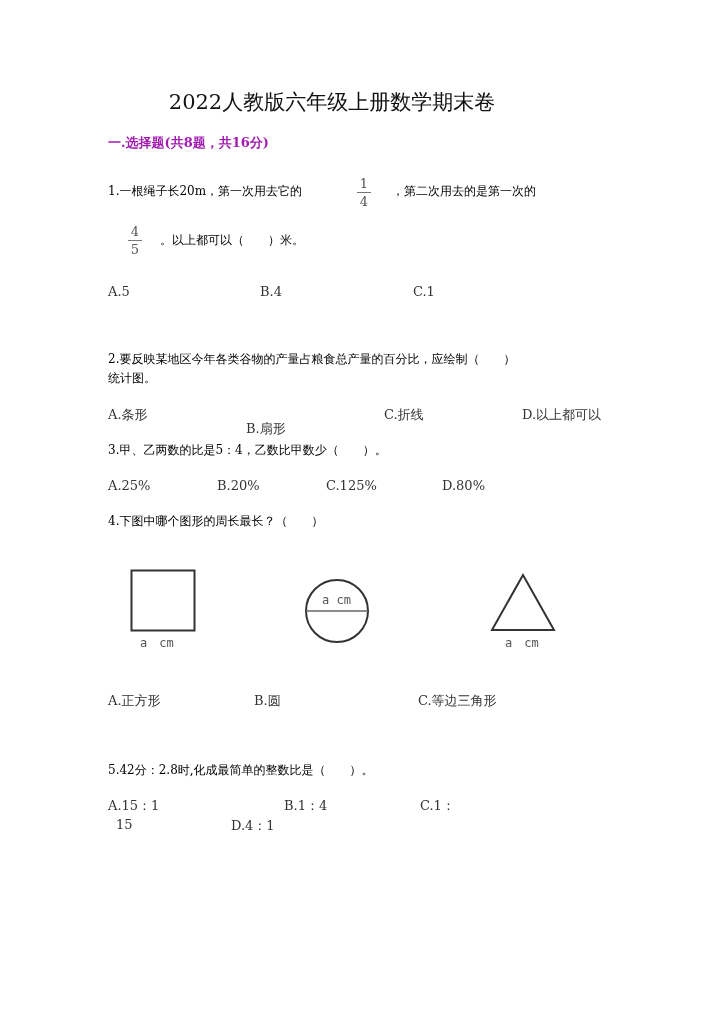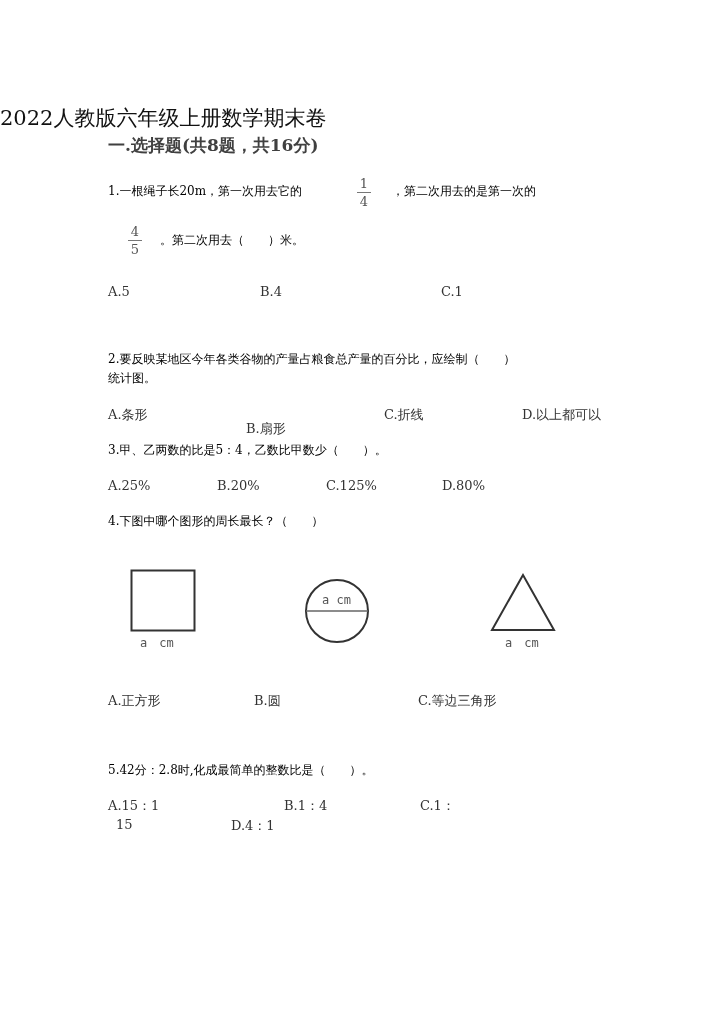--- a/index.html
+++ b/index.html
@@ -1,20 +1,20 @@
 <!DOCTYPE html>
 <html><head>
 <meta charset="utf-8">
 <style>
   html, body { margin: 0; padding: 0; background: #ffffff; }
   body { width: 720px; height: 1018px; position: relative; overflow: hidden;
          font-family: "DejaVu Serif", "Liberation Serif", serif; color: #222; }
   .abs { position: absolute; white-space: nowrap; }
-  .title { left: 0; width: 664px; top: 104px; text-align: left; font-size: 21px; color: #111; }
-  .section { left: 108px; top: 134px; font-size: 17px; font-weight: bold; color: #404040; }
+  .title { left: 0; width: 664px; top: 88px; text-align: center; font-size: 21px; color: #111; }
+  .section { left: 108px; top: 134px; font-size: 13px; font-weight: bold; color: #a21caf; }
   .q { font-size: 12px; color: #000000; }
   .opt { font-size: 13px; color: #333; }
   .frac { position: absolute; font-size: 13px; text-align: center; width: 14px; color: #555; }
   .frac .num, .frac .den { display: block; line-height: 15px; }
   .frac .bar { display: block; height: 1px; background: #777; margin: 1px 0; }
   svg { position: absolute; left: 0; top: 0; }
   .lbl { font-family: "DejaVu Sans Mono", "Liberation Mono", monospace; font-size: 12px; fill: #555; }
 </style>
 </head>
 <body>
@@ -27,24 +27,24 @@
   <span class="num">1</span>
   <span class="bar"></span>
   <span class="den">4</span>
 </div>
 <div class="abs q" style="left:392px; top:183px;">，第二次用去的是第一次的</div>
 <div class="frac" style="left:128px; top:224px;">
   <span class="num">4</span>
   <span class="bar"></span>
   <span class="den">5</span>
 </div>
-<div class="abs q" style="left:160px; top:232px;">。第二次用去（　　）米。</div>
+<div class="abs q" style="left:160px; top:232px;">。以上都可以（　　）米。</div>
 <div class="abs opt" style="left:108px; top:284px;">A.5</div>
 <div class="abs opt" style="left:260px; top:284px;">B.4</div>
-<div class="abs opt" style="left:413px; top:284px;margin-left:28px;">C.1</div>
+<div class="abs opt" style="left:413px; top:284px;">C.1</div>
 
 <div class="abs q" style="left:108px; top:351px;">2.要反映某地区今年各类谷物的产量占粮食总产量的百分比，应绘制（　　）</div>
 <div class="abs q" style="left:108px; top:370px;">统计图。</div>
 <div class="abs opt" style="left:108px; top:406px;">A.条形</div>
 <div class="abs opt" style="left:246px; top:406px;margin-top:14px;">B.扇形</div>
 <div class="abs opt" style="left:384px; top:406px;">C.折线</div>
 <div class="abs opt" style="left:522px; top:406px;">D.以上都可以</div>
 
 <div class="abs q" style="left:108px; top:442px;">3.甲、乙两数的比是5：4，乙数比甲数少（　　）。</div>
 <div class="abs opt" style="left:108px; top:478px;">A.25%</div>

